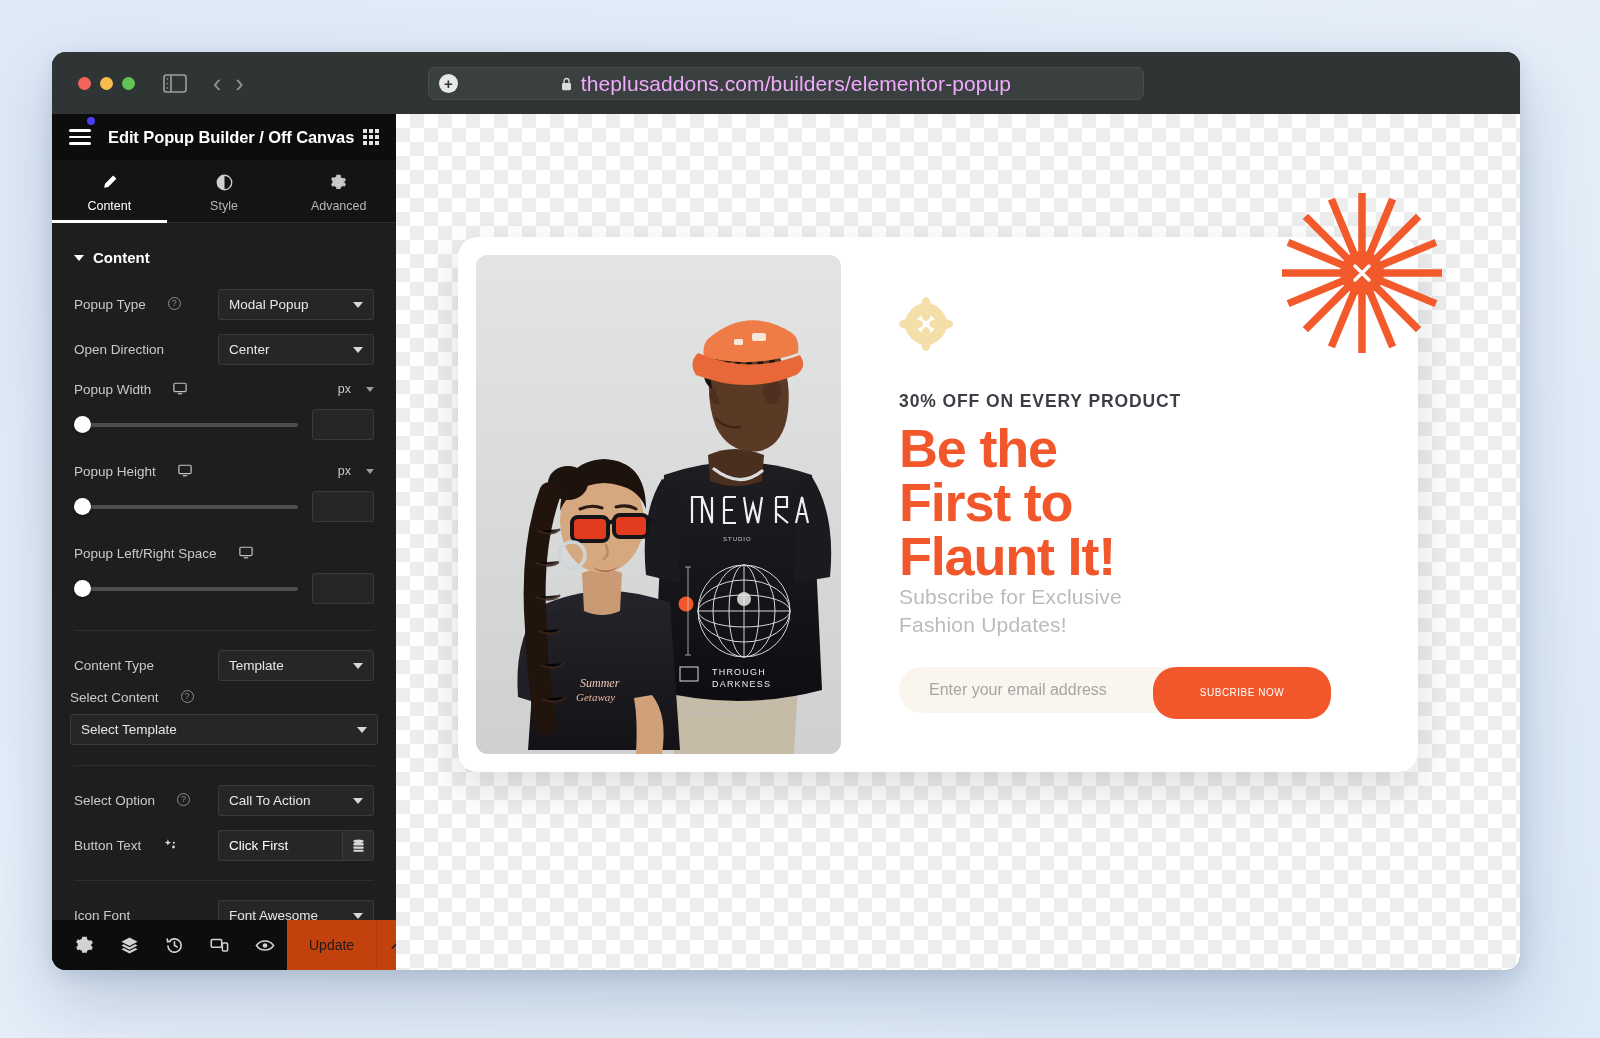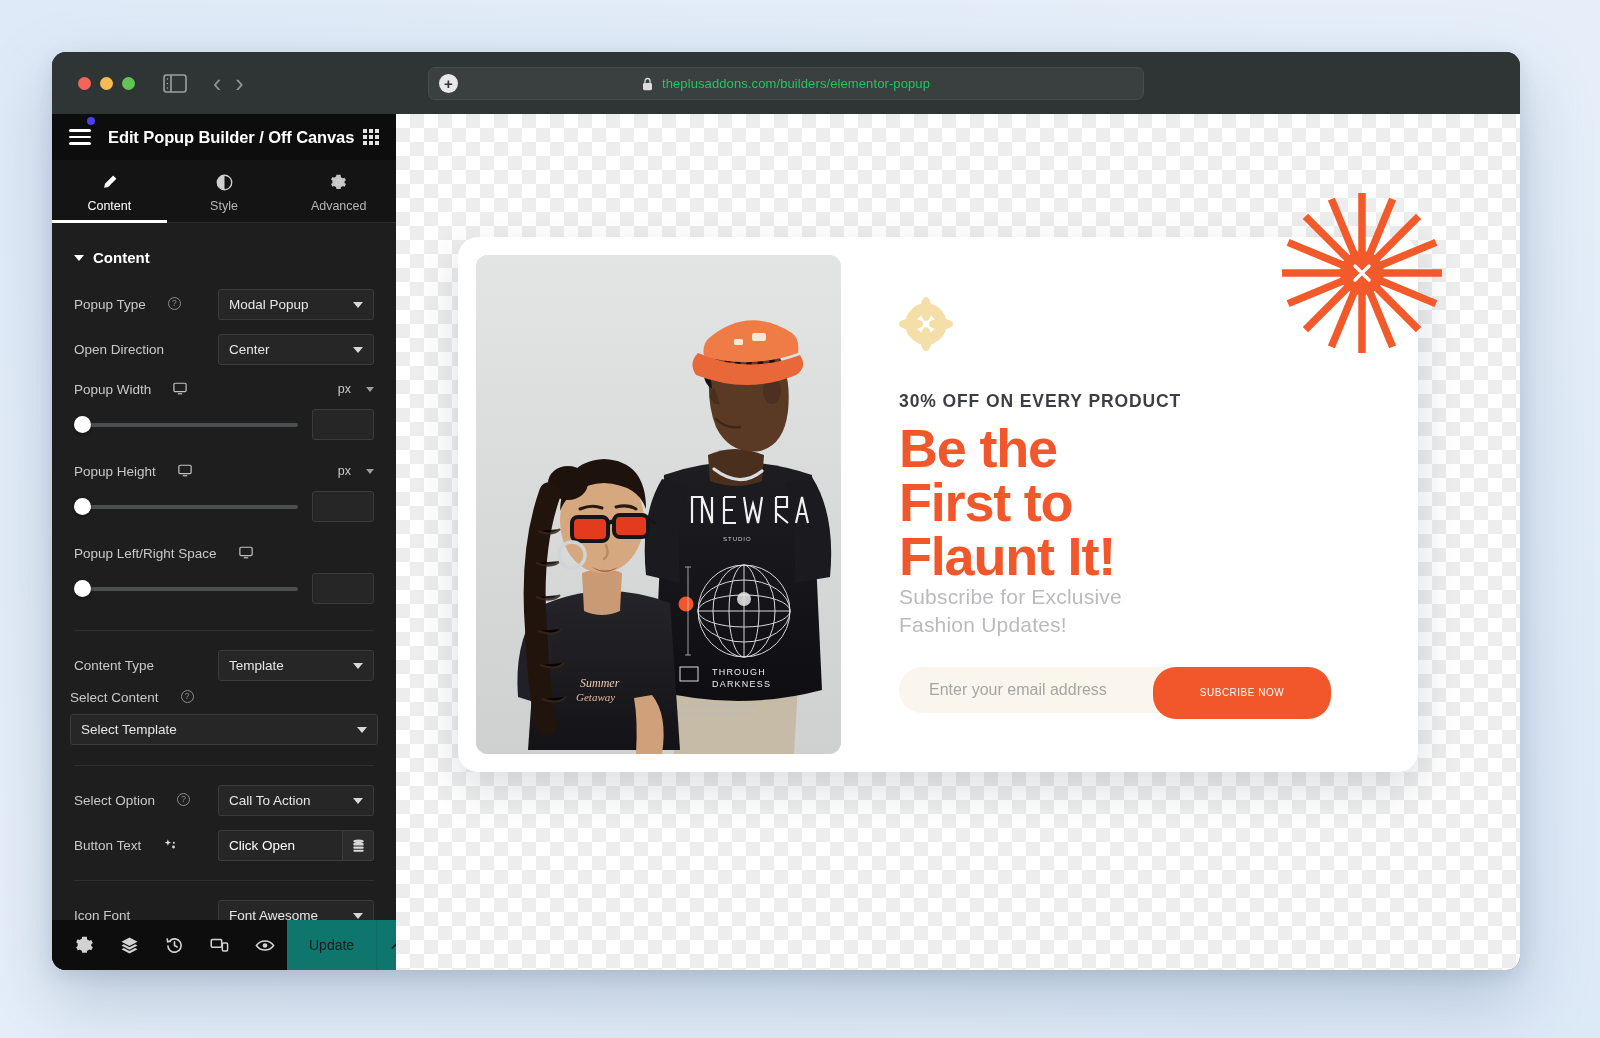--- a/index.html
+++ b/index.html
@@ -56,21 +56,21 @@
     gap: 9px;
   }
   .urlbar .plusbtn {
     position: absolute; left: 10px;
     width: 19px; height: 19px; border-radius: 50%;
     background: #e8e8e8; color: #2f3434;
     display: flex; align-items: center; justify-content: center;
     font-size: 15px; line-height: 1; font-weight: 600;
   }
   .urlbar .lock { color: #dcdcdc; display: flex; }
-  .urlbar .urltext { color: #22c55e; font-size: 13px; letter-spacing: .1px; }
+  .urlbar .urltext { color: #f0abfc; font-size: 21px; letter-spacing: .1px; }
 
   
   .browser-body { display: flex; height: 856px; }
 
   
   .panel {
     width: 344px; height: 100%;
     background: #1e1e1e;
     display: flex; flex-direction: column;
     position: relative;
@@ -212,21 +212,21 @@
     flex-shrink: 0;
   }
   .foot-icons { flex: 1; display: flex; align-items: center; gap: 0; padding-left: 10px; }
   .foot-ico {
     width: 45px; height: 50px;
     display: flex; align-items: center; justify-content: center;
     color: #d2d2d2; cursor: pointer;
   }
   .update-wrap {
     display: flex; align-items: stretch;
-    background: #0f766e;
+    background: #c2410c;
     cursor: pointer;
   }
   .update-lbl {
     display: flex; align-items: center; justify-content: center;
     padding: 0 22px;
     color: #1c1c1c; font-size: 14px;
   }
   .update-chev {
     display: flex; align-items: center; justify-content: center;
     width: 44px;
@@ -553,21 +553,21 @@
             <span>Button Text</span>
             <span class="sparkle">
               <svg width="15" height="15" viewBox="0 0 16 16" fill="#dcdcdc">
                 <path d="M5.2 1.4l.95 2.5 2.5.95-2.5.95-.95 2.5-.95-2.5-2.5-.95 2.5-.95.95-2.5z"></path>
                 <circle cx="11.6" cy="5" r="1.1"></circle>
                   <circle cx="11.2" cy="9.6" r="1.5"></circle>
               </svg>
             </span>
           </span>
           <div class="input-with-btn">
-            <div class="text-input">Click Open</div>
+            <div class="text-input">Click First</div>
             <div class="db-btn">
               <svg width="13" height="14" viewBox="0 0 14 15" fill="#d7d7d7">
                 <ellipse cx="7" cy="2.3" rx="5.6" ry="1.9"></ellipse>
                 <rect x="1.4" y="4.4" width="11.2" height="2.5" rx="1.1"></rect>
                 <rect x="1.4" y="8" width="11.2" height="2.5" rx="1.1"></rect>
                 <rect x="1.4" y="11.6" width="11.2" height="2.2" rx="1.1"></rect>
               </svg>
             </div>
           </div>
         </div>

